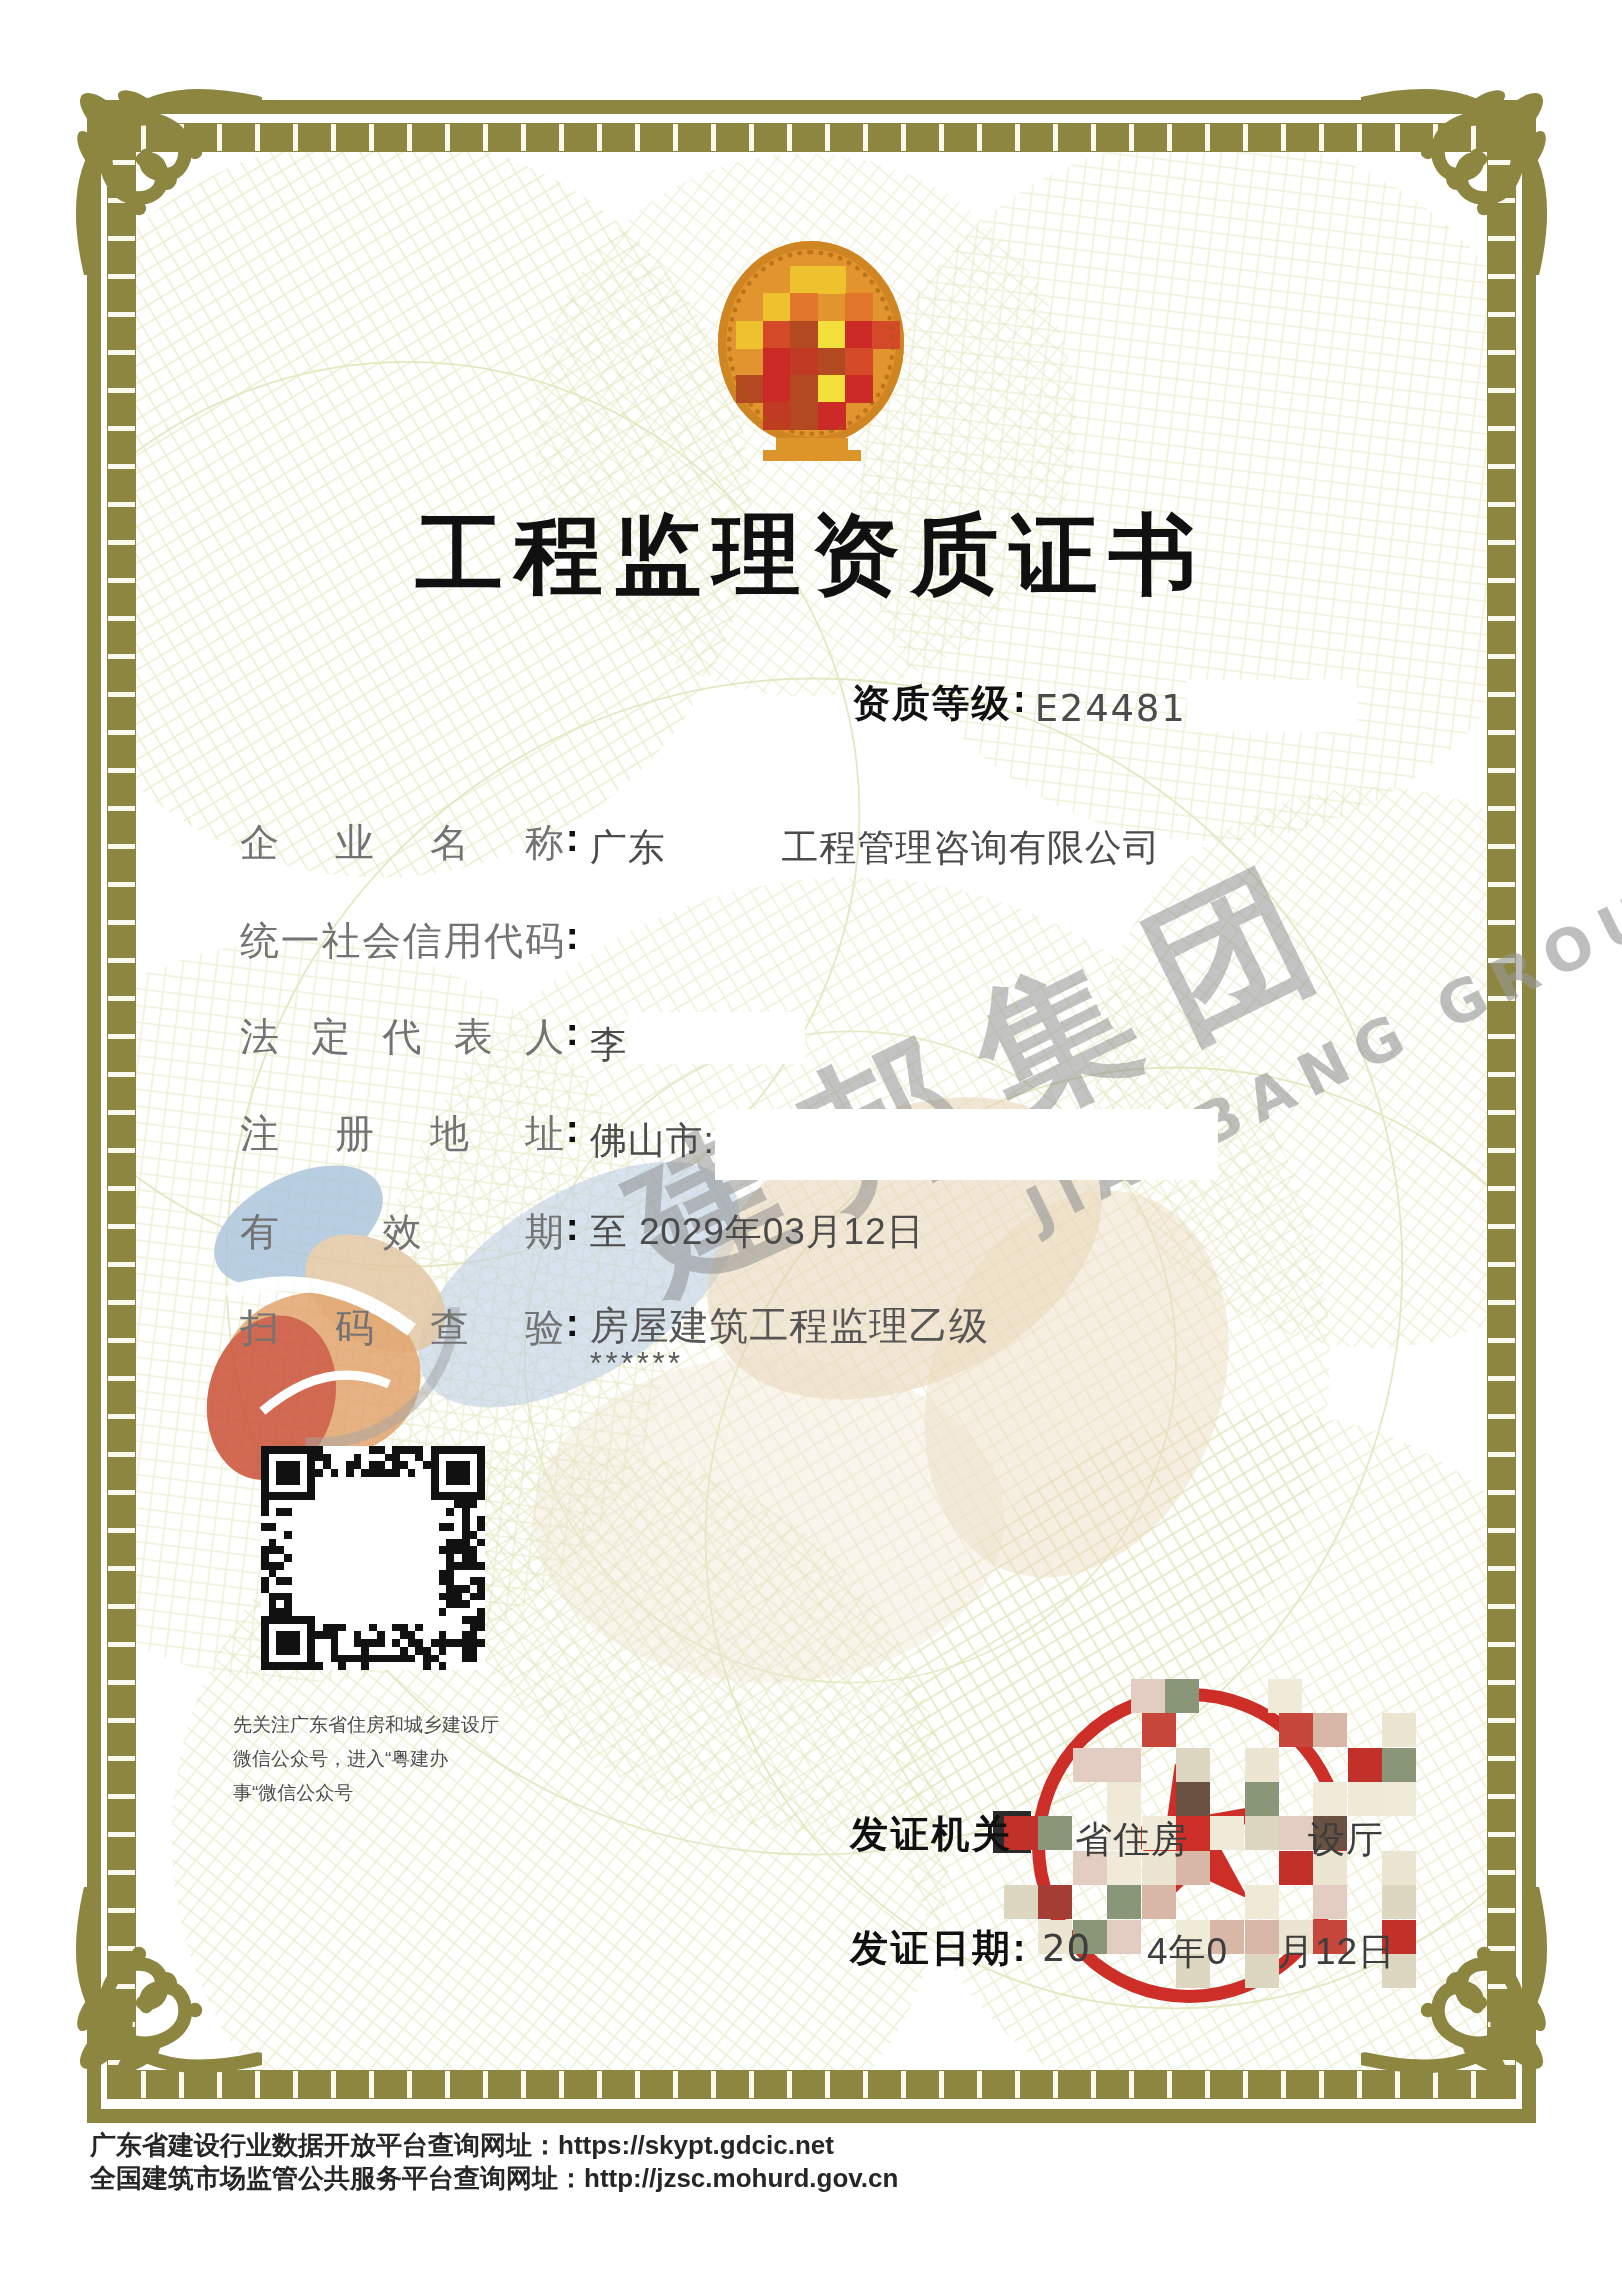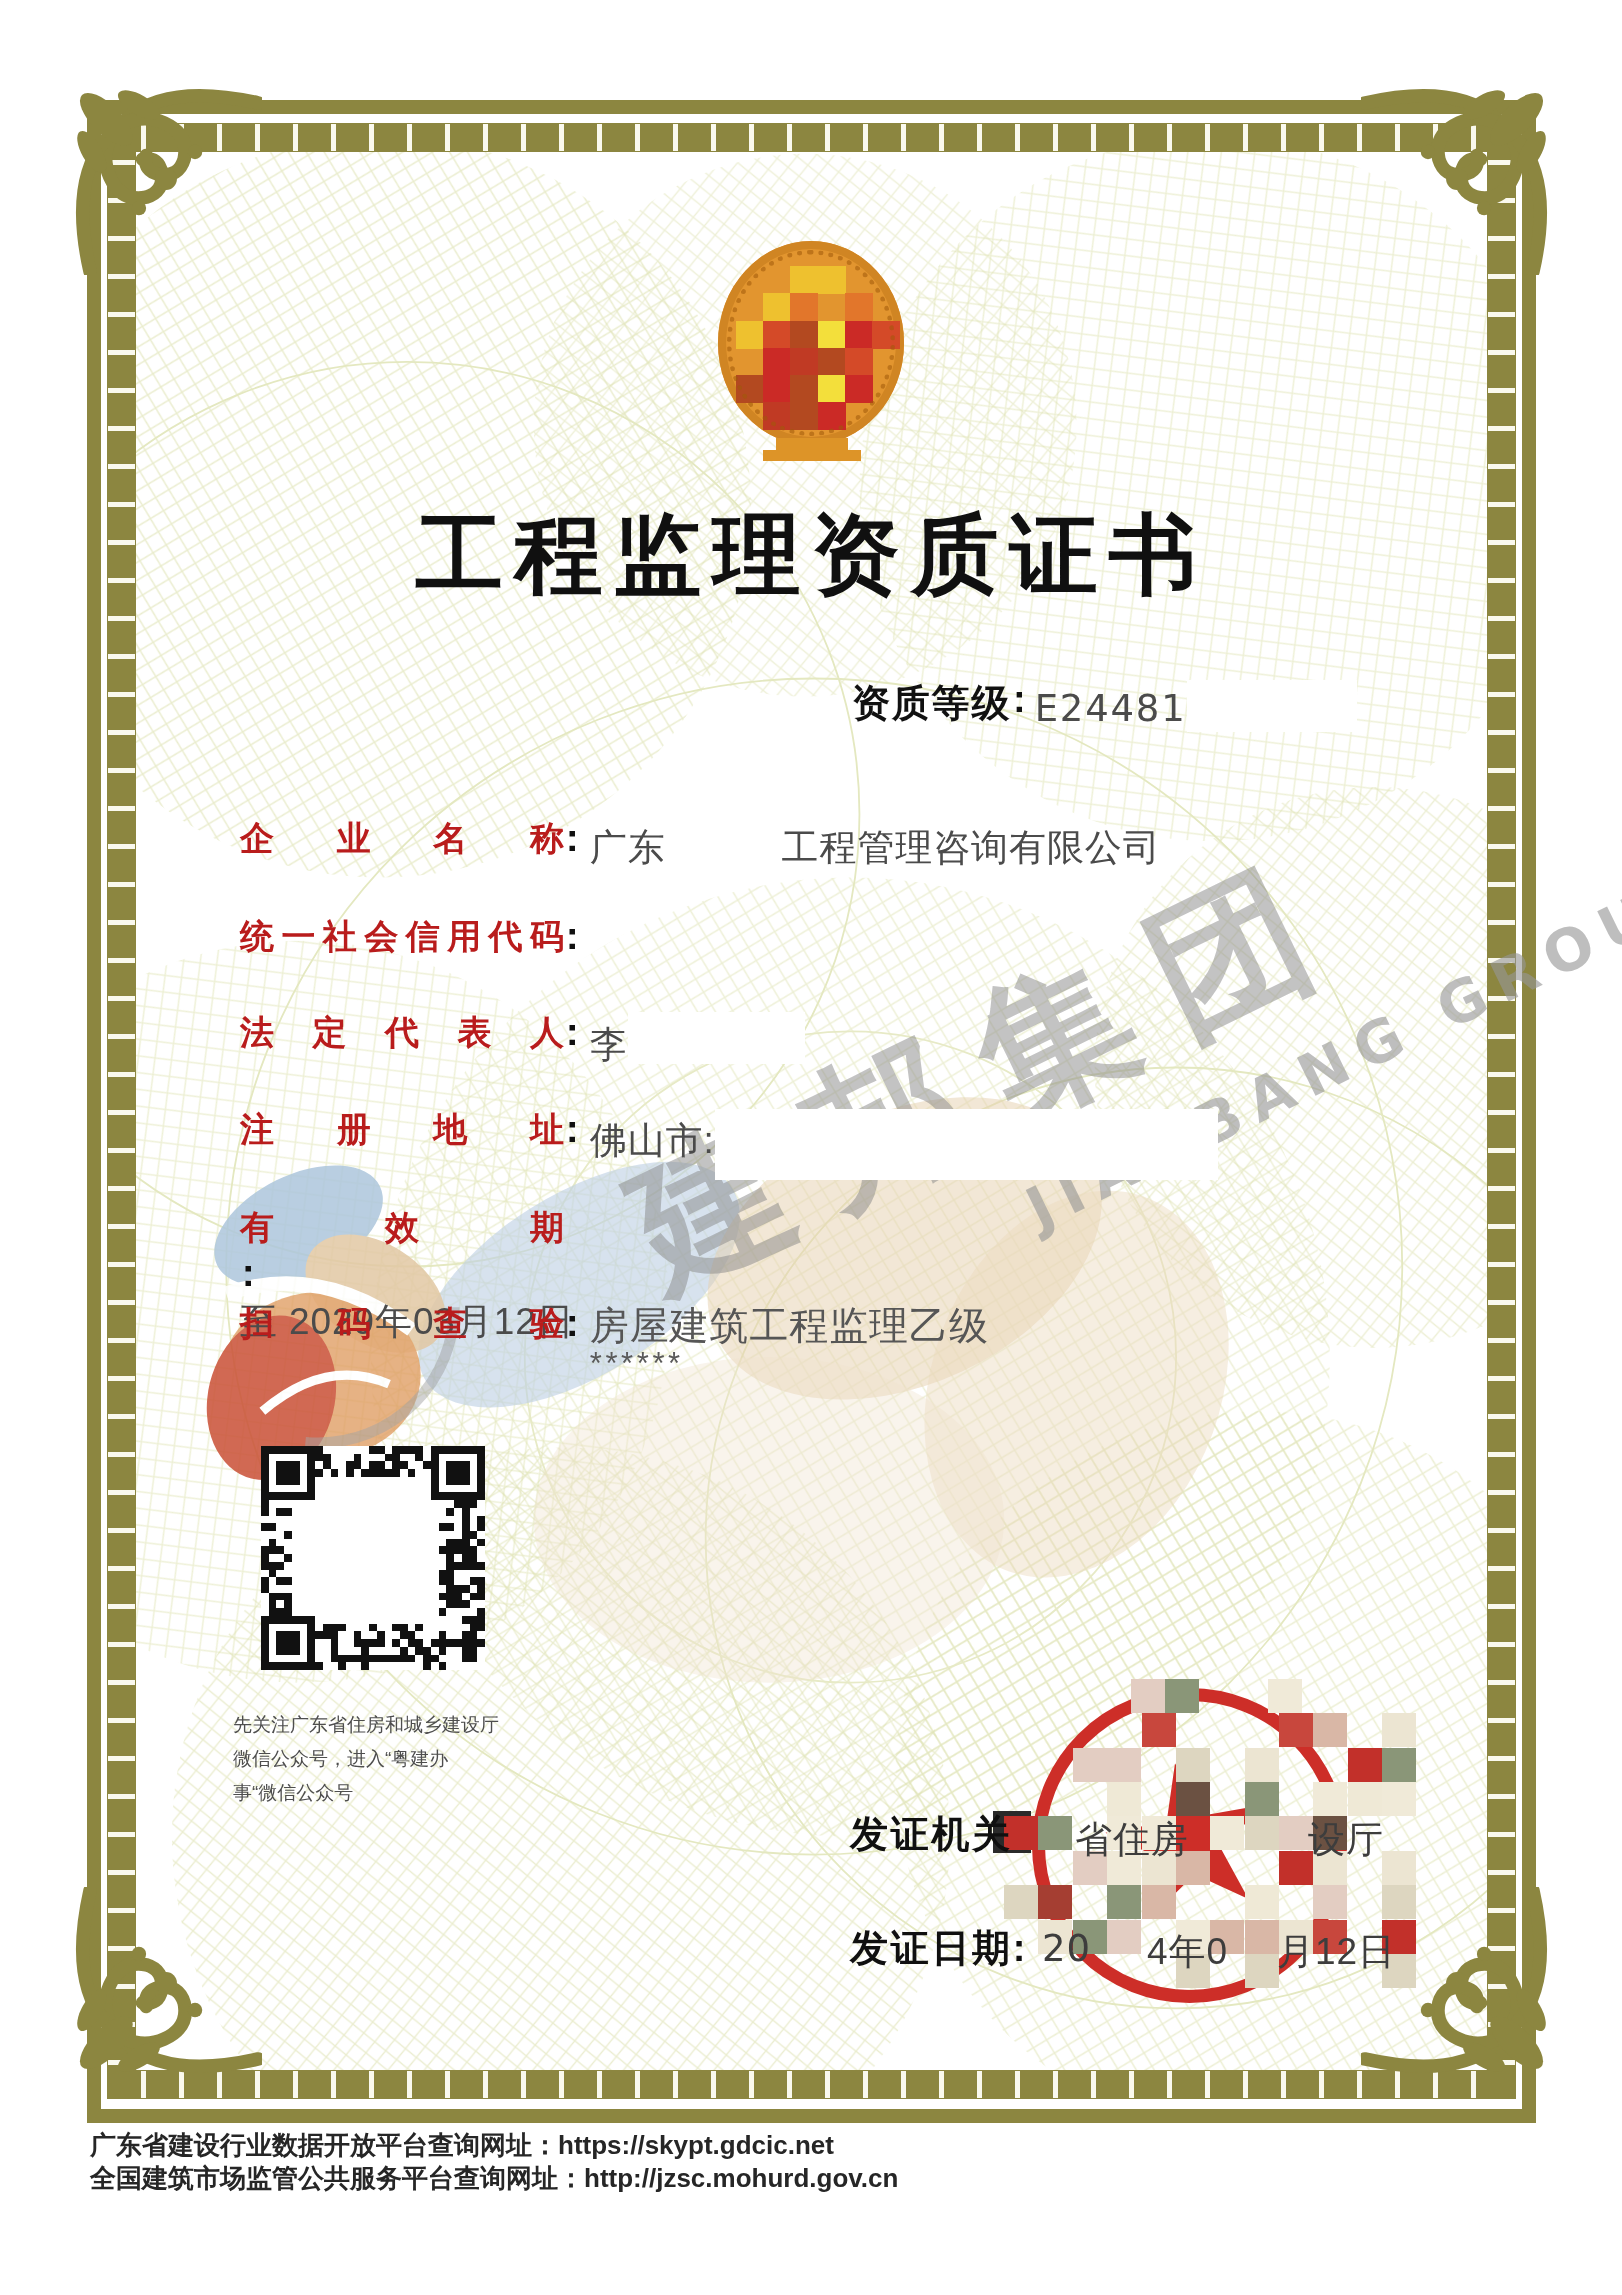--- a/index.html
+++ b/index.html
@@ -23,21 +23,21 @@
   
   .title{position:absolute;left:0;top:496px;width:100%;text-align:center;
     font-size:88px;font-weight:900;letter-spacing:11px;color:#101010;}
   .certno{position:absolute;left:852px;top:678px;display:flex;align-items:flex-start;white-space:nowrap;}
   .certno .lbl2{font-size:38px;font-weight:900;color:#111;letter-spacing:1.8px;}
   .certno .colon{font-size:38px;font-weight:900;color:#111;margin:0 9px 0 1.8px;}
   .certno .val{font-size:37px;color:var(--val-gray);letter-spacing:1.8px;font-family:"DejaVu Sans","Liberation Sans",sans-serif;}
   .row{position:absolute;left:240px;display:flex;align-items:flex-start;white-space:nowrap;z-index:40;}
   .lbl{display:inline-block;width:324px;text-align:justify;text-align-last:justify;
     -moz-text-align-last:justify;text-justify:inter-character;
-    font-weight:700;font-size:34px;color:#b91c1c;}
+    font-weight:400;font-size:39px;color:#737373;}
   .colon{font-weight:900;font-size:39px;color:#101010;margin:0 11px 0 1.8px;}
   .val{font-size:37px;color:var(--val-gray);letter-spacing:0.9px;padding-top:1.8px;}
   .qual{display:inline-flex;flex-direction:column;}
   .qline{line-height:45px;font-size:39px;color:#565656;}
   .stars{font-size:31px;letter-spacing:3.6px;line-height:31px;color:#5a5a5a;}
   .rb{display:inline-block;background:#ffffff;vertical-align:-7.2px;}
   .rb-name{width:116px;height:49px;}
   .rb-code{width:503px;height:51px;}
   .rb-rep{width:177px;height:52px;}
   .rb-addr{width:503px;height:71px;vertical-align:-27px;}
@@ -246,21 +246,21 @@
   <div class="row" style="top:1010px;">
     <span class="lbl">法定代表人</span>
       <span class="colon">:</span>
     <span class="val"><span>李</span><span class="rb rb-rep"></span></span>
   </div>
   <div class="row" style="top:1107px;">
     <span class="lbl">注册地址</span>
       <span class="colon">:</span>
     <span class="val"><span>佛山市:</span><span class="rb rb-addr"></span></span>
   </div>
-  <div class="row" style="top:1205px;flex-direction:column;">
+  <div class="row" style="top:1205px;">
     <span class="lbl">有效期</span>
       <span class="colon">:</span>
     <span class="val">至 2029年03月12日</span>
   </div>
   <div class="row" style="top:1301px;">
     <span class="lbl">扫码查验</span>
       <span class="colon">:</span>
     <span class="val qual">
       <span class="qline">房屋建筑工程监理乙级</span>
       <span class="qline stars">******</span>

